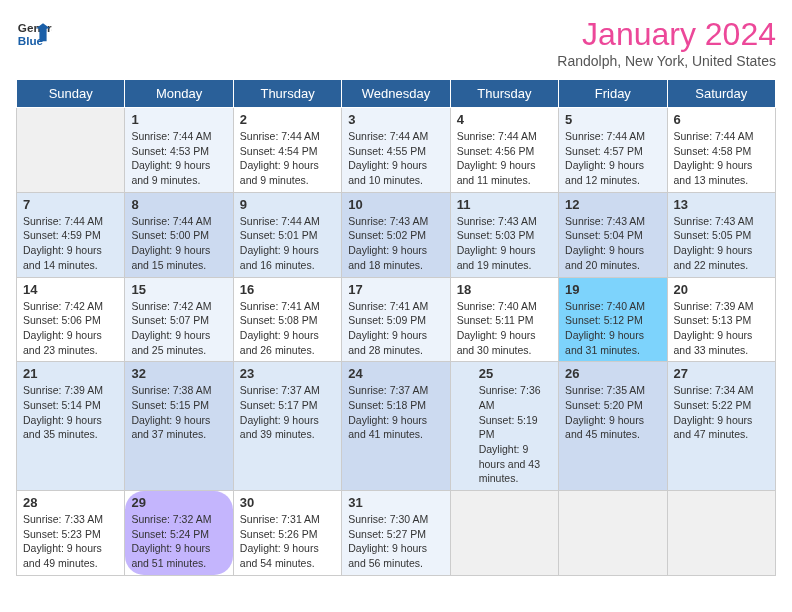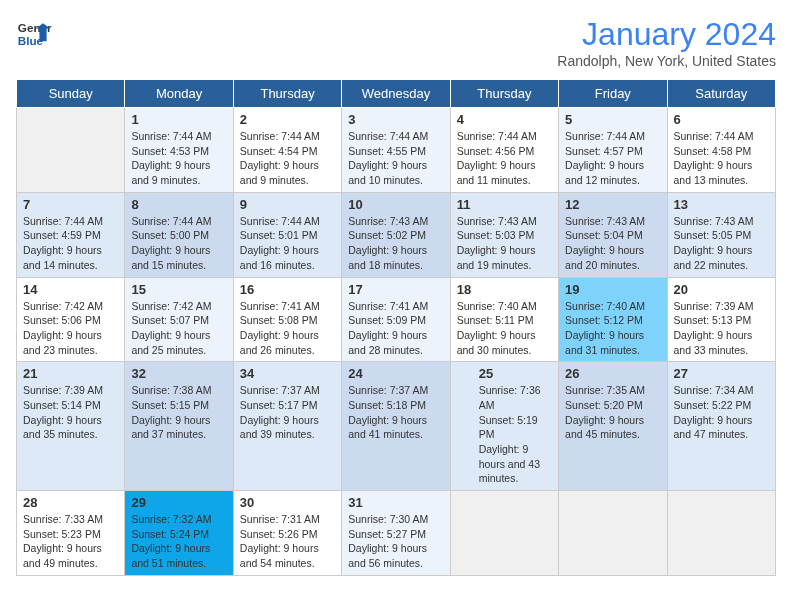--- a/index.html
+++ b/index.html
@@ -24,21 +24,21 @@
     .logo-icon {
       width: 36px;
       height: 36px;
     }
     .title-area {
       text-align: right;
     }
     .main-title {
       font-size: 32px;
       font-weight: normal;
-      color: #3b82f6;
+      color: #ec4899;
     }
     .subtitle {
       font-size: 14px;
       color: #555;
     }
     .calendar {
       width: 100%;
       border-collapse: collapse;
       font-size: 11px;
     }
@@ -251,21 +251,21 @@
           Sunrise: 7:39 AM<br>Sunset: 5:14 PM<br>Daylight: 9 hours and 35 minutes.
         </div>
       </td>
         <td style="background: rgb(204, 218, 240);">
         <div class="day-num">32</div>
         <div class="day-info">
           Sunrise: 7:38 AM<br>Sunset: 5:15 PM<br>Daylight: 9 hours and 37 minutes.
         </div>
       </td>
         <td style="background: rgb(221, 233, 247);">
-        <div class="day-num">34</div>
+        <div class="day-num">23</div>
         <div class="day-info">
           Sunrise: 7:37 AM<br>Sunset: 5:17 PM<br>Daylight: 9 hours and 39 minutes.
         </div>
       </td>
         <td style="background: rgb(204, 218, 240);">
         <div class="day-num">24</div>
         <div class="day-info">
           Sunrise: 7:37 AM<br>Sunset: 5:18 PM<br>Daylight: 9 hours and 41 minutes.
         </div>
       </td>
@@ -288,21 +288,21 @@
         </div>
       </td>
       </tr>
       <tr class="row-odd">
         <td style="background: rgb(255, 255, 255);">
         <div class="day-num">28</div>
         <div class="day-info">
           Sunrise: 7:33 AM<br>Sunset: 5:23 PM<br>Daylight: 9 hours and 49 minutes.
         </div>
       </td>
-        <td style="background: #0ea5e9;">
+        <td style="background: #c4b5fd; border-radius: 19px;">
         <div class="day-num">29</div>
         <div class="day-info">
           Sunrise: 7:32 AM<br>Sunset: 5:24 PM<br>Daylight: 9 hours and 51 minutes.
         </div>
       </td>
         <td style="background: rgb(255, 255, 255);">
         <div class="day-num">30</div>
         <div class="day-info">
           Sunrise: 7:31 AM<br>Sunset: 5:26 PM<br>Daylight: 9 hours and 54 minutes.
         </div>

